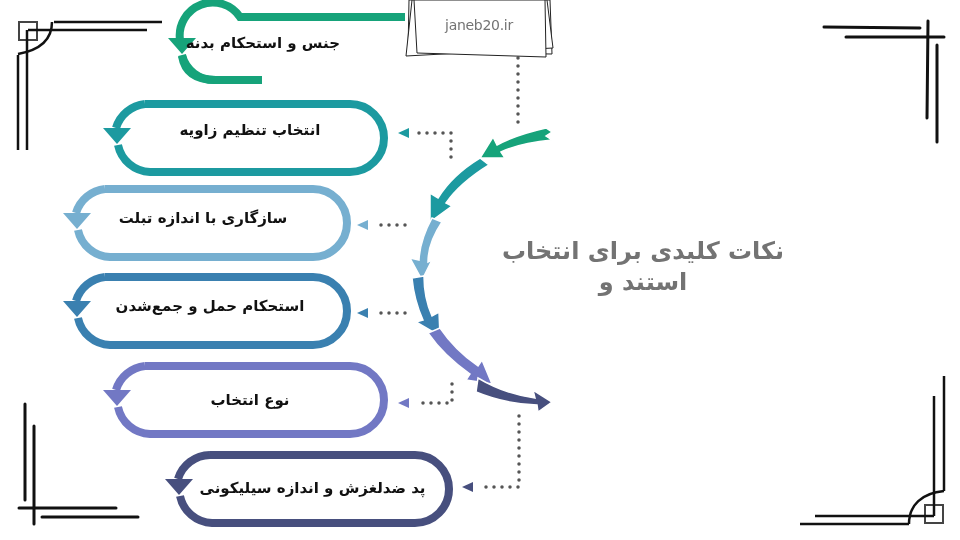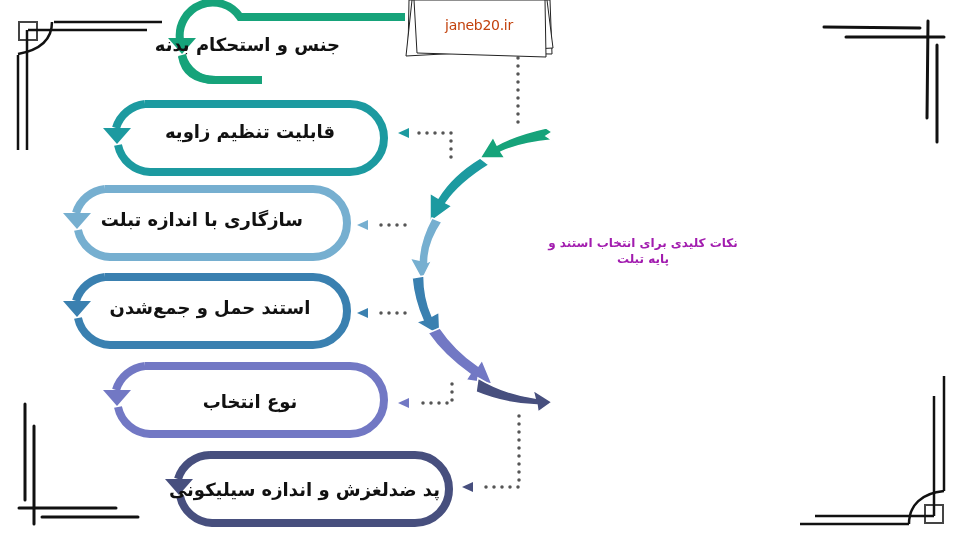--- a/index.html
+++ b/index.html
@@ -1,33 +1,33 @@
 <!DOCTYPE html>
 <html><head>
 <meta charset="utf-8">
 <style>
   html, body { margin: 0; padding: 0; }
   body { width: 960px; height: 540px; background: #ffffff; position: relative; overflow: hidden; font-family: "DejaVu Sans", sans-serif; }
   .layer { position: absolute; left: 0; top: 0; width: 960px; height: 540px; }
   .label {
     position: absolute; direction: rtl; text-align: center;
     font-family: "DejaVu Sans", sans-serif; font-weight: bold; color: #111111;
-    font-size: 18px; white-space: nowrap; line-height: 1;
+    font-size: 15px; white-space: nowrap; line-height: 1;
   }
   .title {
     position: absolute; direction: rtl; text-align: center;
-    font-family: "DejaVu Sans", sans-serif; font-weight: bold; color: #a21caf;
-    font-size: 12px; line-height: 1.3; left: 488px; top: 236px; width: 310px;
+    font-family: "DejaVu Sans", sans-serif; font-weight: bold; color: #737373;
+    font-size: 24px; line-height: 1.3; left: 488px; top: 236px; width: 310px;
   }
   .logo {
     position: absolute; left: 405px; top: 0px; width: 148px; height: 57px;
   }
   .logo-text {
     position: absolute; left: 0; width: 148px; top: 17px; text-align: center;
-    font-family: "DejaVu Sans", sans-serif; font-size: 14px; color: #c2410c; font-weight: normal;
+    font-family: "DejaVu Sans", sans-serif; font-size: 14px; color: #737373; font-weight: normal;
     letter-spacing: -0.3px;
   }
 </style>
 </head>
 <body>
 
 <svg class="layer" viewBox="0 0 960 540" xmlns="http://www.w3.org/2000/svg">
 
   <g stroke="#111" fill="none">
     <rect x="19" y="22" width="18" height="18" stroke-width="2" stroke="#444"></rect>
@@ -148,21 +148,20 @@
     <polygon points="414,0 545,0 546,57 417,53"></polygon>
   </g>
 </svg>
 
 <div class="logo">
   <div class="logo-text">janeb20.ir</div>
 </div>
 
 <div class="title">
   <div>نکات کلیدی برای انتخاب استند و</div>
-  <div>پایه تبلت</div>
 </div>
 
 <div class="label" style="left:195px; top:36px; width:145px;">جنس و استحکام بدنه</div>
-<div class="label" style="left:150px; top:123px; width:200px;">قابلیت تنظیم زاویه</div>
+<div class="label" style="left:150px; top:123px; width:200px;">انتخاب تنظیم زاویه</div>
 <div class="label" style="left:103px; top:211px; width:200px;">سازگاری با اندازه تبلت</div>
-<div class="label" style="left:100px; top:299px; width:220px;">استند حمل و جمع‌شدن</div>
+<div class="label" style="left:100px; top:299px; width:220px;">استحکام حمل و جمع‌شدن</div>
 <div class="label" style="left:150px; top:393px; width:200px;">نوع انتخاب</div>
 <div class="label" style="left:185px; top:481px; width:255px;">پد ضدلغزش و اندازه سیلیکونی</div>
 
 </body></html>

